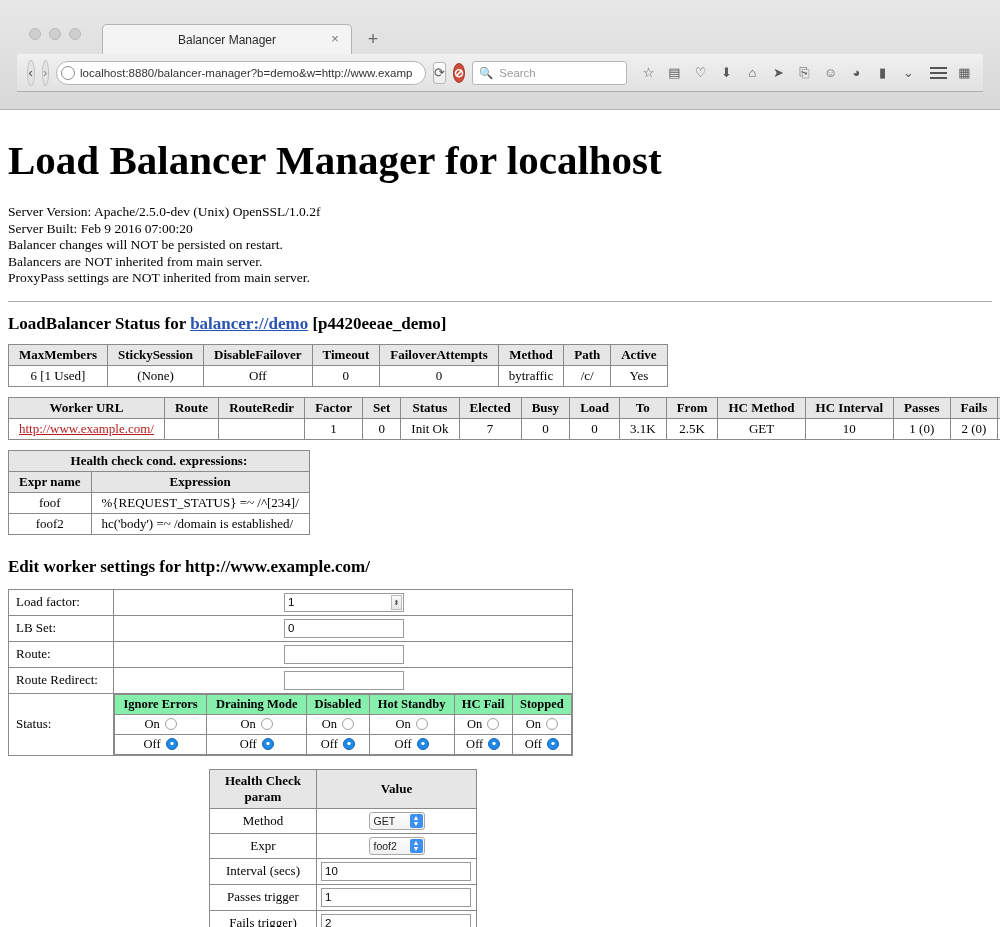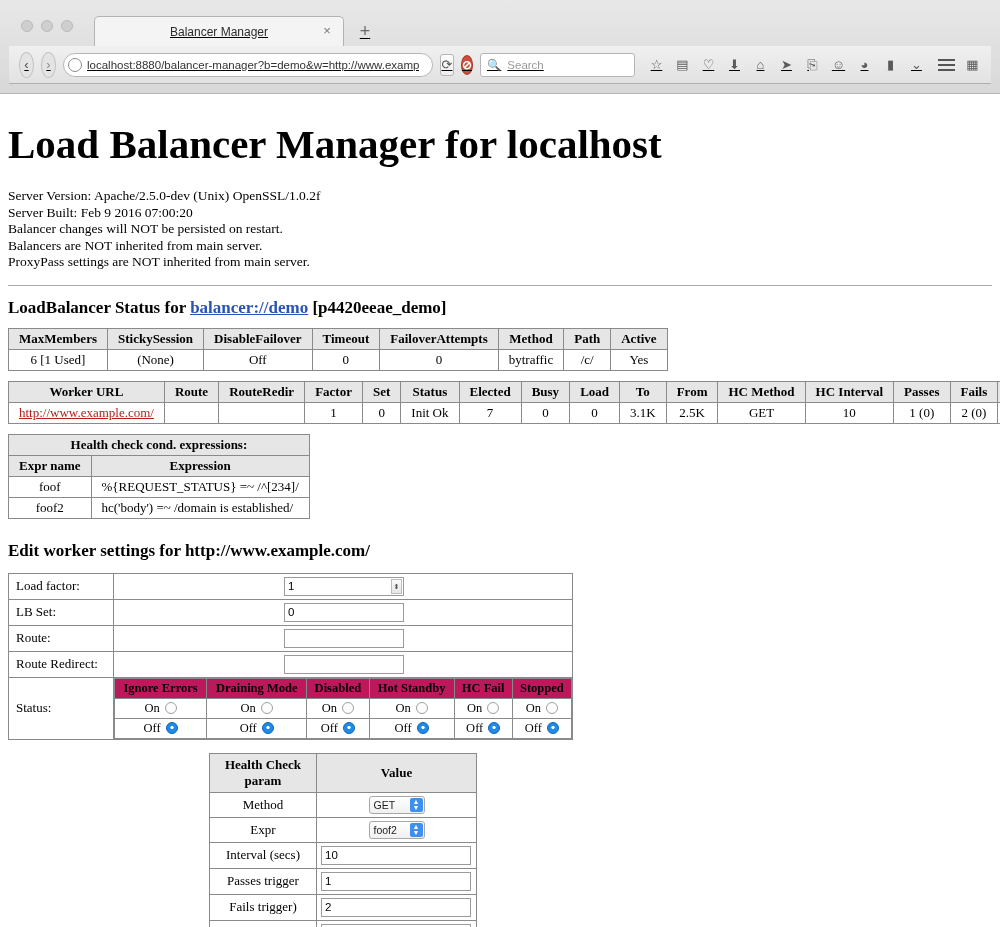--- a/index.html
+++ b/index.html
@@ -12,22 +12,21 @@
   .window {
     width: 1000px; height: 927px;
     position: relative;
     background: #ffffff;
     overflow: hidden;
   }
   
   .chrome {
     background: linear-gradient(#e8e8e8, #d8d8d8);
     border-bottom: 1px solid #b4b4b4;
-    padding: 9px;
-    text-decoration: underline;
+    padding: 17px;
   }
   .titlebar {
     height: 37px;
     display: flex;
     align-items: flex-end;
     padding-left: 10px;
     position: relative;
   }
   .traffic {
     position: absolute;
@@ -250,21 +249,21 @@
   table.status {
     border-collapse: collapse;
     font-size: 12.5px;
     width: 100%;
   }
   table.status th, table.status td {
     border: 1px solid #8a8a8a;
     padding: 2px 5px;
     text-align: center;
   }
-  table.status th { background: #be185d; font-weight: bold; }
+  table.status th { background: #86efac; font-weight: bold; }
   .radio-row { display: flex; align-items: center; justify-content: center; gap: 5px; }
   .radio {
     width: 12px; height: 12px; border-radius: 50%;
     border: 1px solid #a0a0a0;
     background: #fdfdfd;
     display: inline-block;
   }
   .radio.on {
     background: radial-gradient(circle at 50% 45%, #ffffff 0 18%, #1f8ae8 26% 100%);
     border: 1px solid #1565b5;

